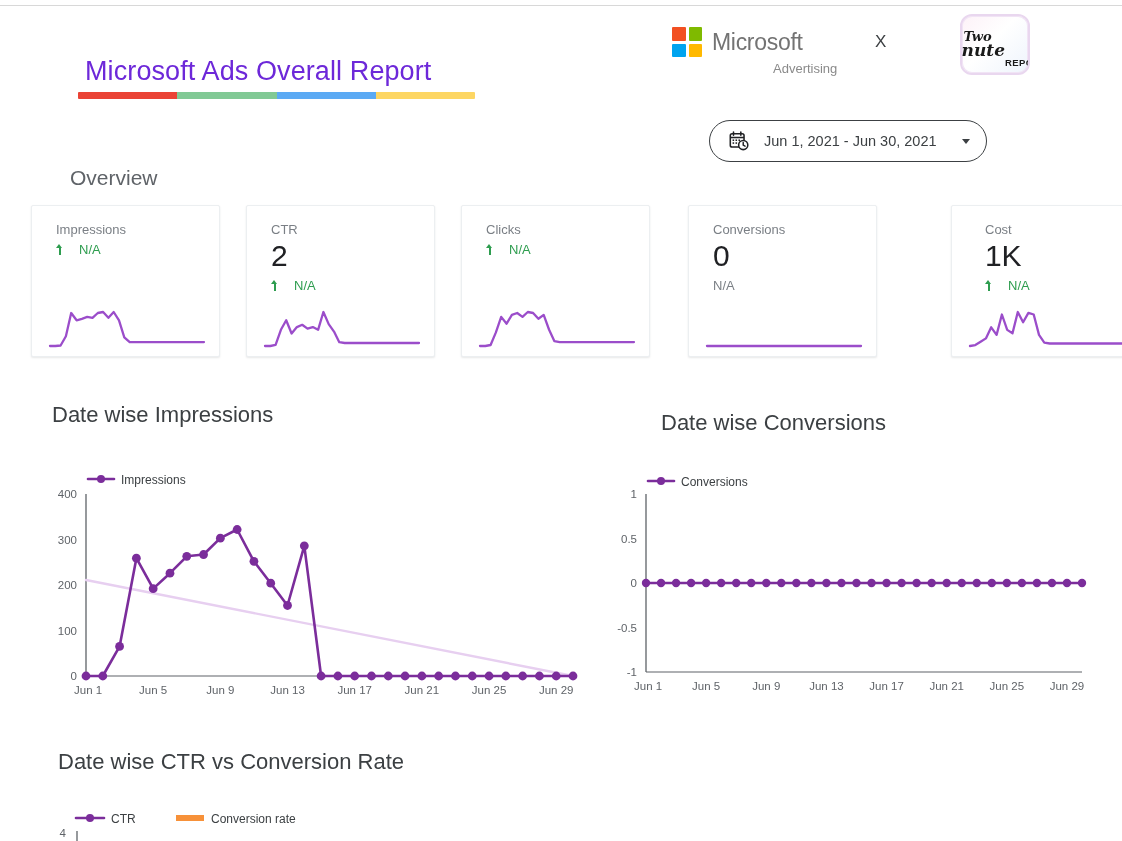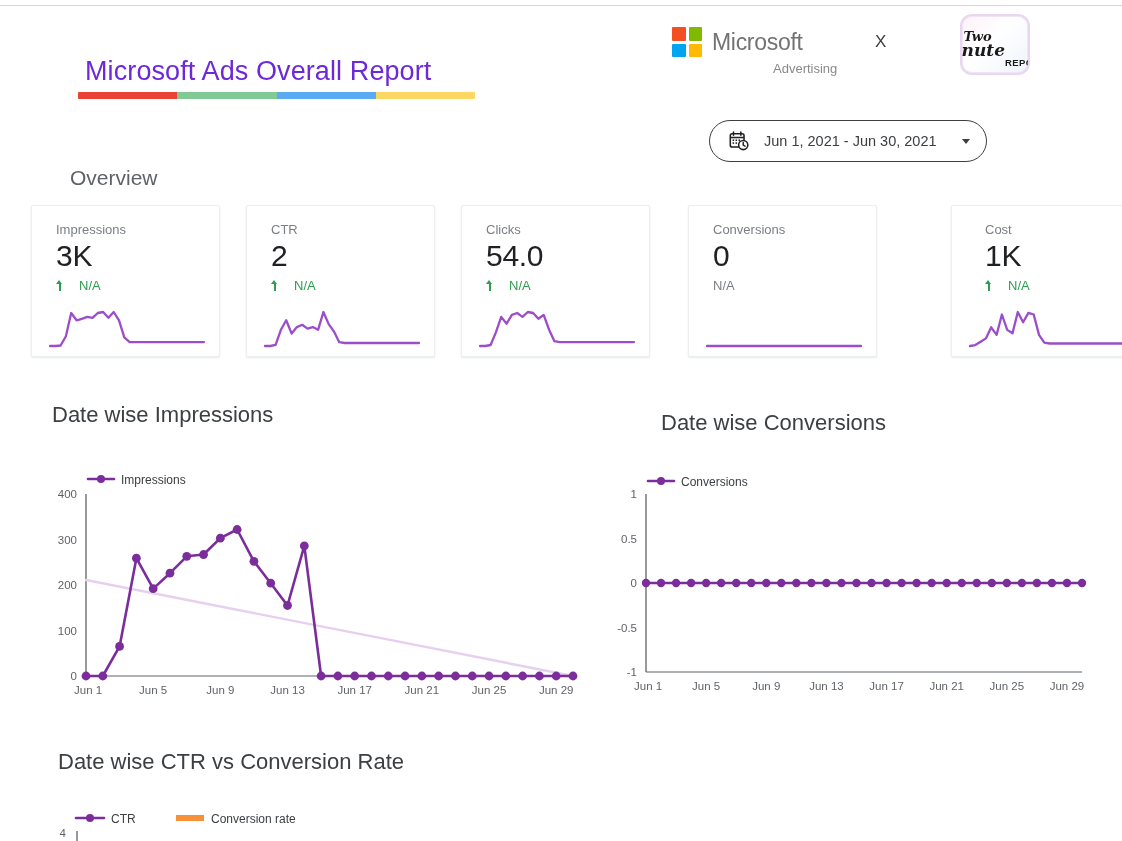--- a/index.html
+++ b/index.html
@@ -146,21 +146,20 @@
       <path d="M16.6 13.6 V16.5 L18.6 17.6" stroke="#202124" stroke-width="1.6" fill="none" stroke-linecap="round"></path>
     </svg>
     <span class="date-text">Jun 1, 2021 - Jun 30, 2021</span>
     <span class="chev"></span>
   </div>
 
   <div class="section-overview">Overview</div>
   <div class="cards" id="kpi-cards">
       <div class="kpi-card" style="left: 0px;">
         <div class="kpi-label">Impressions</div>
-        <div class="kpi-value">3K</div>
         <div class="kpi-delta up">
           <span class="up-arrow"></span>
           <span>N/A</span>
         </div>
         <svg width="162" height="46" viewBox="0 0 162 46" class="spark">
           <polyline points="4.0,42.0 9.3,42.0 14.6,41.5 19.9,32.3 25.2,9.0 30.6,16.3 35.9,14.8 41.2,12.9 46.5,13.8 51.8,9.0 57.1,8.0 62.4,13.8 67.7,8.0 73.0,16.3 78.3,33.3 83.7,38.1 89.0,38.1 94.3,38.1 99.6,38.1 104.9,38.1 110.2,38.1 115.5,38.1 120.8,38.1 126.1,38.1 131.4,38.1 136.8,38.1 142.1,38.1 147.4,38.1 152.7,38.1 158.0,38.1" fill="none" stroke="#9B4DCA" stroke-width="2.3" stroke-linejoin="round" stroke-linecap="round"></polyline>
         </svg>
       </div>
       <div class="kpi-card" style="left: 215px;">
         <div class="kpi-label">CTR</div>
@@ -168,21 +167,20 @@
         <div class="kpi-delta up">
           <span class="up-arrow"></span>
           <span>N/A</span>
         </div>
         <svg width="162" height="46" viewBox="0 0 162 46" class="spark">
           <polyline points="4.0,42.0 9.3,42.0 14.6,40.9 19.9,25.8 25.2,16.3 30.6,29.5 35.9,23.1 41.2,20.8 46.5,24.6 51.8,23.1 57.1,25.8 62.4,8.0 67.7,20.1 73.0,27.6 78.3,38.2 83.7,39.0 89.0,39.0 94.3,39.0 99.6,39.0 104.9,39.0 110.2,39.0 115.5,39.0 120.8,39.0 126.1,39.0 131.4,39.0 136.8,39.0 142.1,39.0 147.4,39.0 152.7,39.0 158.0,39.0" fill="none" stroke="#9B4DCA" stroke-width="2.3" stroke-linejoin="round" stroke-linecap="round"></polyline>
         </svg>
       </div>
       <div class="kpi-card" style="left: 430px;">
         <div class="kpi-label">Clicks</div>
-        <div class="kpi-value">54.0</div>
         <div class="kpi-delta up">
           <span class="up-arrow"></span>
           <span>N/A</span>
         </div>
         <svg width="162" height="46" viewBox="0 0 162 46" class="spark">
           <polyline points="4.0,42.0 9.3,42.0 14.6,41.0 19.9,28.4 25.2,12.9 30.6,19.7 35.9,10.9 41.2,9.0 46.5,12.9 51.8,8.0 57.1,9.0 62.4,14.8 67.7,10.9 73.0,25.5 78.3,37.1 83.7,38.1 89.0,38.1 94.3,38.1 99.6,38.1 104.9,38.1 110.2,38.1 115.5,38.1 120.8,38.1 126.1,38.1 131.4,38.1 136.8,38.1 142.1,38.1 147.4,38.1 152.7,38.1 158.0,38.1" fill="none" stroke="#9B4DCA" stroke-width="2.3" stroke-linejoin="round" stroke-linecap="round"></polyline>
         </svg>
       </div>
       <div class="kpi-card" style="left: 657px;">
         <div class="kpi-label">Conversions</div>

